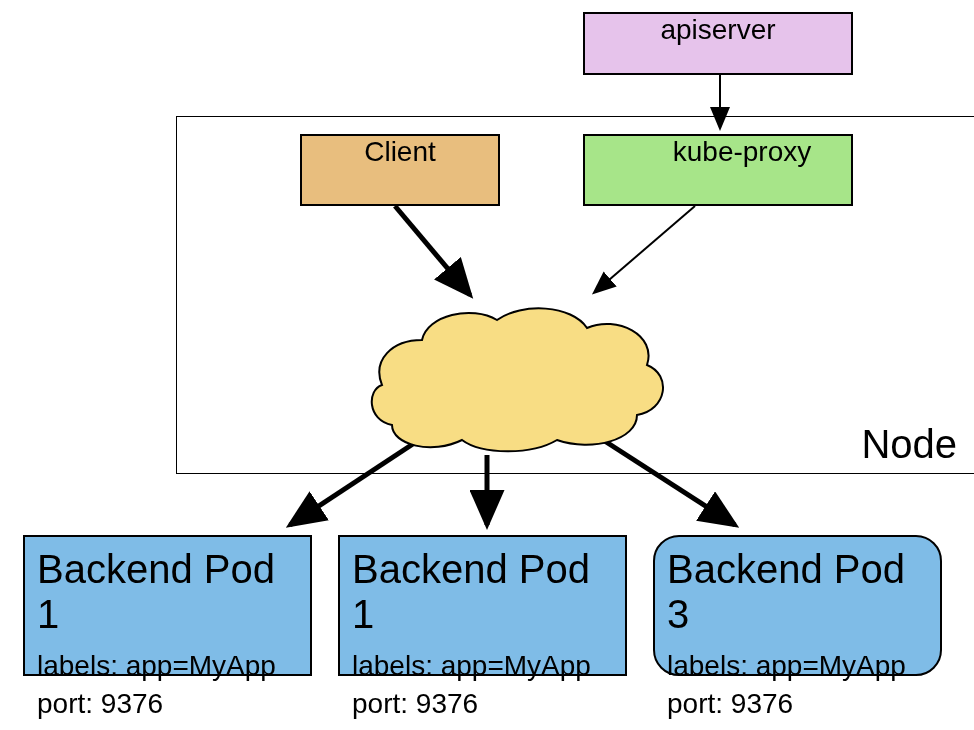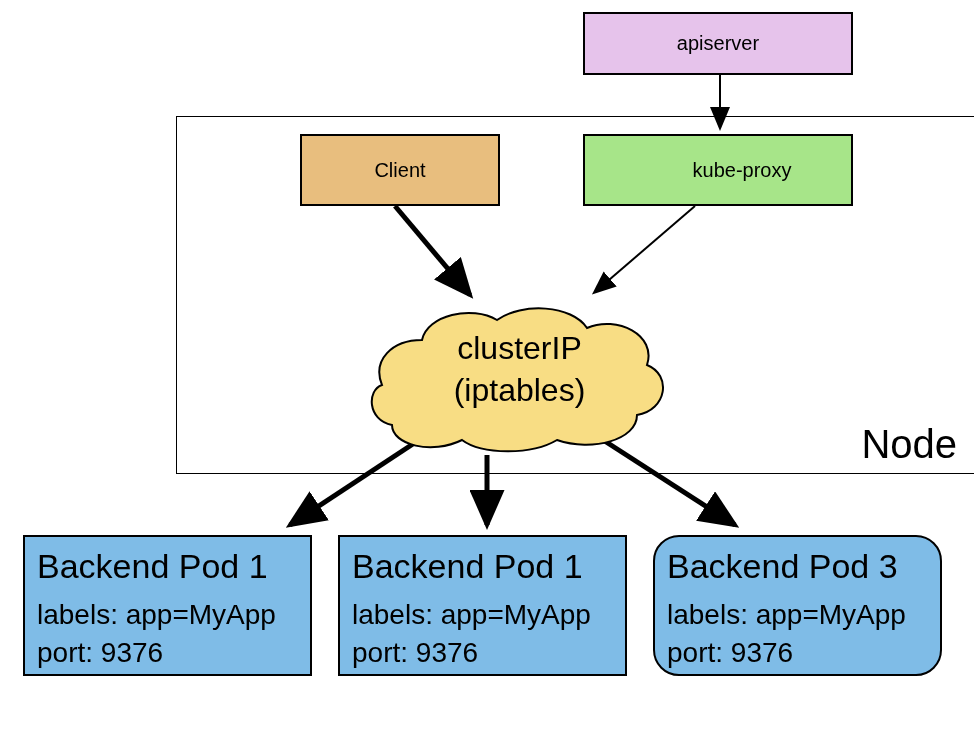--- a/index.html
+++ b/index.html
@@ -7,23 +7,23 @@
       width: 974px;
       height: 730px;
       position: relative;
       font-family: Arial, Helvetica, sans-serif;
       background: white;
     }
     .box {
       position: absolute;
       border: 2px solid black;
       display: flex;
-      align-items: center;
+      align-items: flex-start;
       justify-content: center;
-      font-size: 20px;
+      font-size: 28px;
     }
     .apiserver {
       left: 583px;
       top: 12px;
       width: 270px;
       height: 63px;
       background: #e6c3eb;
     }
     .node-container {
       position: absolute;
@@ -75,21 +75,21 @@
     }
     .pod {
       position: absolute;
       width: 289px;
       height: 141px;
       border: 2px solid black;
       background: #7fbce7;
       padding: 10px 12px;
     }
     .pod-title {
-      font-size: 34px;
+      font-size: 40px;
       margin-bottom: 10px;
     }
     .pod-info {
       font-size: 28px;
       line-height: 1.35;
     }
     .pod1 { left: 23px; top: 535px; }
     .pod2 { left: 338px; top: 535px; }
     .pod3 { left: 653px; top: 535px; border-radius: 26px; }
     svg.arrows {
@@ -149,24 +149,20 @@
              C 30 50, 10 70, 20 95
              C 5 100, 5 130, 30 135
              C 30 155, 70 165, 100 150
              C 120 165, 170 165, 195 150
              C 230 162, 275 150, 275 125
              C 305 120, 310 85, 285 75
              C 295 45, 255 25, 225 38
              C 210 15, 160 12, 135 30
              C 110 15, 65 25, 60 50 Z" fill="#f8dd84" stroke="black" stroke-width="2"></path>
   </svg>
-  <div class="cloud-text">
-    <div>clusterIP</div>
-    <div>(iptables)</div>
-  </div>
 </div>
 
 <div class="pod pod1">
   <div class="pod-title">Backend Pod 1</div>
   <div class="pod-info">labels: app=MyApp</div>
   <div class="pod-info">port: 9376</div>
 </div>
 
 <div class="pod pod2">
   <div class="pod-title">Backend Pod 1</div>

